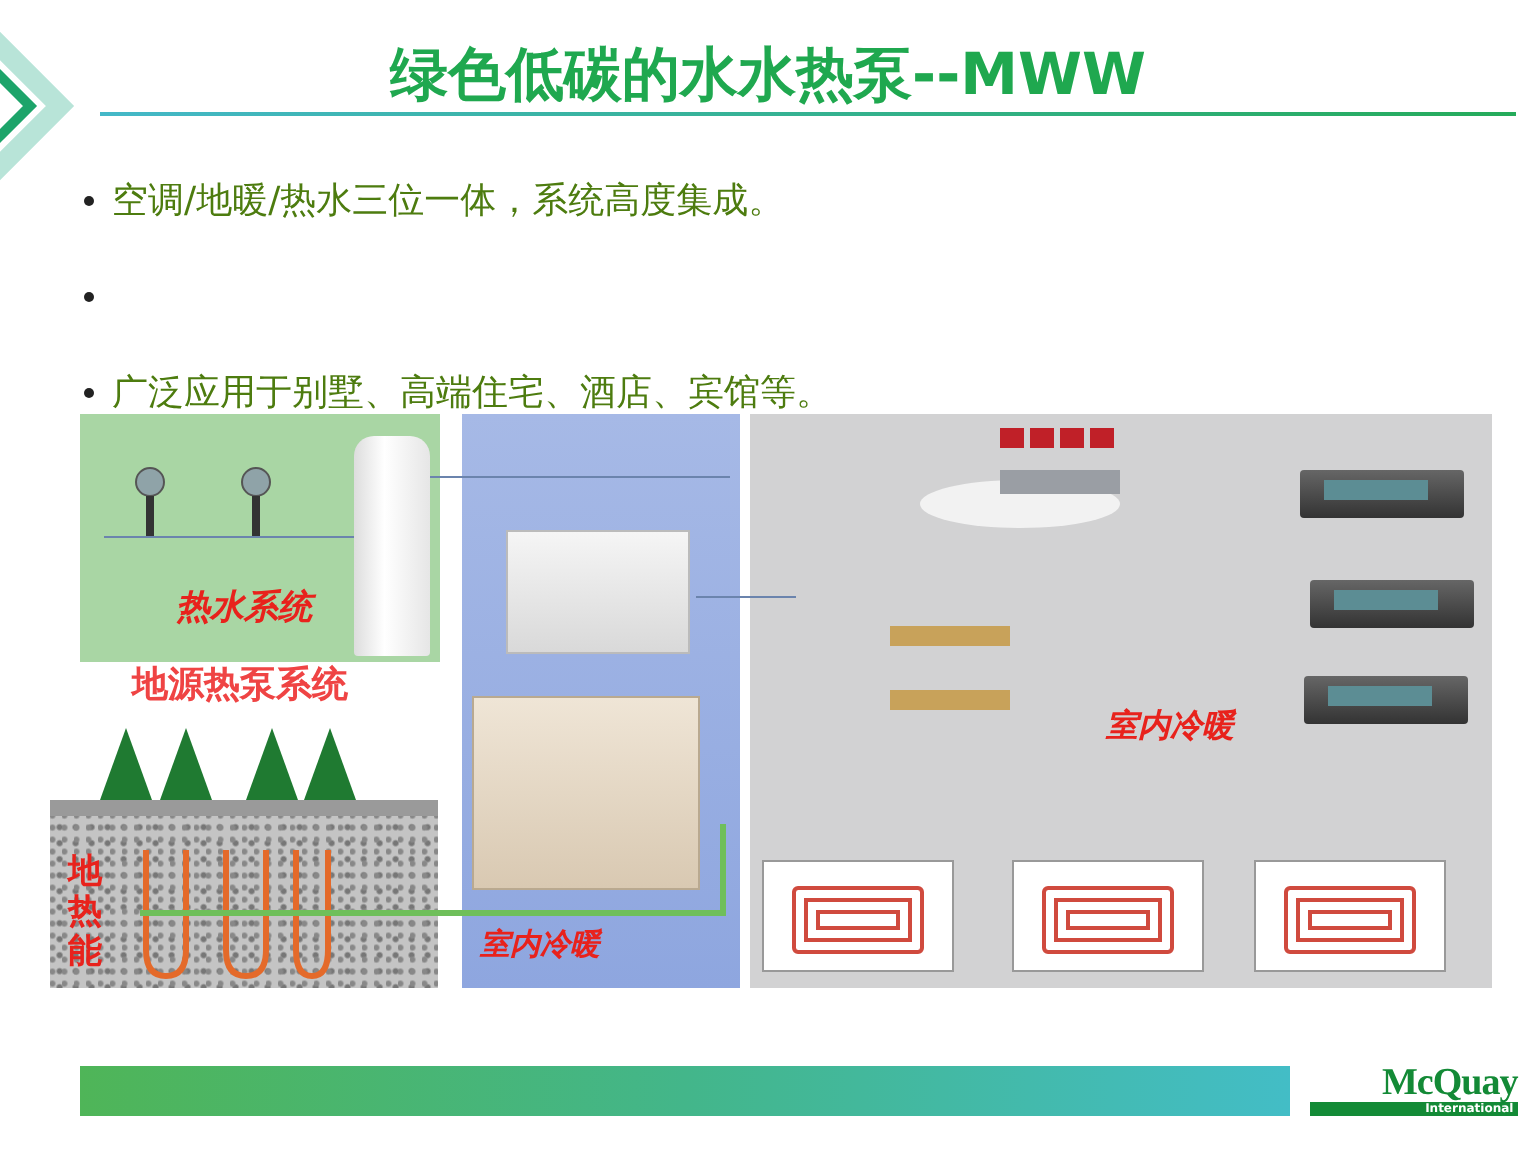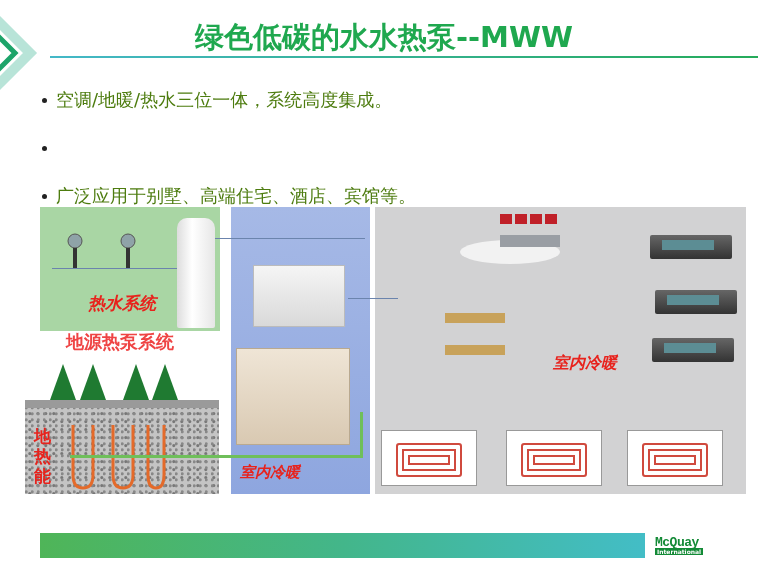--- a/index.html
+++ b/index.html
@@ -24,21 +24,21 @@
   .tank{position:absolute;left:177px;top:218px;width:38px;height:110px;background:linear-gradient(90deg,#ddd,#fff 40%,#e6e6e6);border-radius:10px 10px 2px 2px;}
   .unit1{position:absolute;left:253px;top:265px;width:90px;height:60px;background:linear-gradient(180deg,#f5f5f5,#d9d9d9);border:1px solid #bbb;}
   .unit2{position:absolute;left:236px;top:348px;width:112px;height:95px;background:linear-gradient(180deg,#efe5d6,#d9c9b2);border:1px solid #b9a990;}
   .fancoil{position:absolute;width:82px;height:24px;background:linear-gradient(180deg,#666,#333);border-radius:2px;}
   .fancoil span{position:absolute;left:12px;top:5px;width:52px;height:10px;background:#5c8d94;}
   .floor{position:absolute;width:94px;height:54px;background:#fff;border:1px solid #999;}
   .floor span{position:absolute;left:14px;top:12px;right:14px;bottom:8px;border:2px solid #d04a3e;border-radius:3px;box-shadow:inset 0 0 0 4px #fff,inset 0 0 0 6px #d04a3e,inset 0 0 0 10px #fff,inset 0 0 0 12px #d04a3e;}
   .pipe{position:absolute;background:#6b84ad;}
   .footer-bar{position:absolute;left:40px;top:533px;width:605px;height:25px;background:linear-gradient(90deg,#4fb558,#43b68a 50%,#43bdc6);}
   .logo{position:absolute;left:655px;top:531px;}
-  .logo .mc{color:#138a36;font-weight:bold;font-size:13px;font-family:Liberation Mono, monospace;letter-spacing:-0.5px;}
+  .logo .mc{color:#138a36;font-weight:bold;font-size:19px;font-family:Liberation Serif, serif;letter-spacing:-0.5px;margin-left:36px;}
   .logo .intl{display:block;background:#138a36;color:#fff;font-size:6px;text-align:right;padding:0 2px;margin-top:-2px;font-weight:bold;}
   .tree{position:absolute;width:0;height:0;border-left:13px solid transparent;border-right:13px solid transparent;border-bottom:36px solid #1f7a31;}
 </style>
 </head>
 <body>
 
 <svg class="chev" width="90" height="90" viewBox="0 0 90 90">
   <polyline points="20,5 60,45 20,85" fill="none" stroke="#b8e4d8" stroke-width="10"></polyline>
   <polyline points="10,10 45,45 10,80" fill="none" stroke="#1da46a" stroke-width="5"></polyline>
 </svg>

